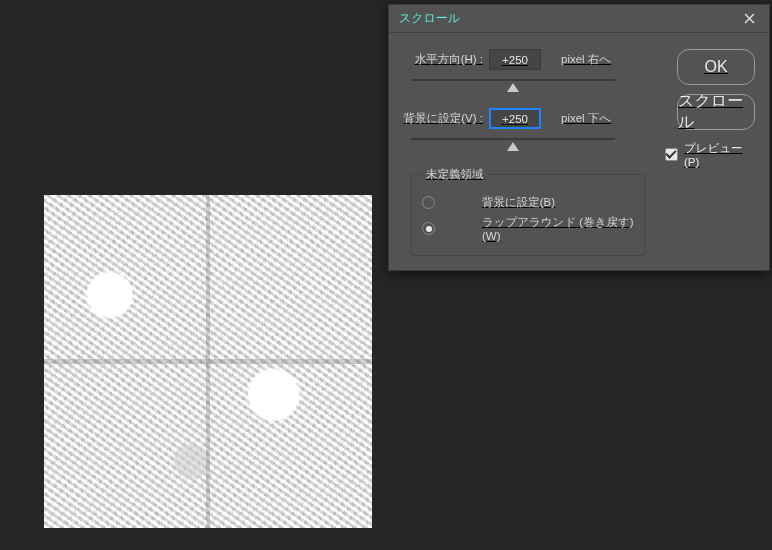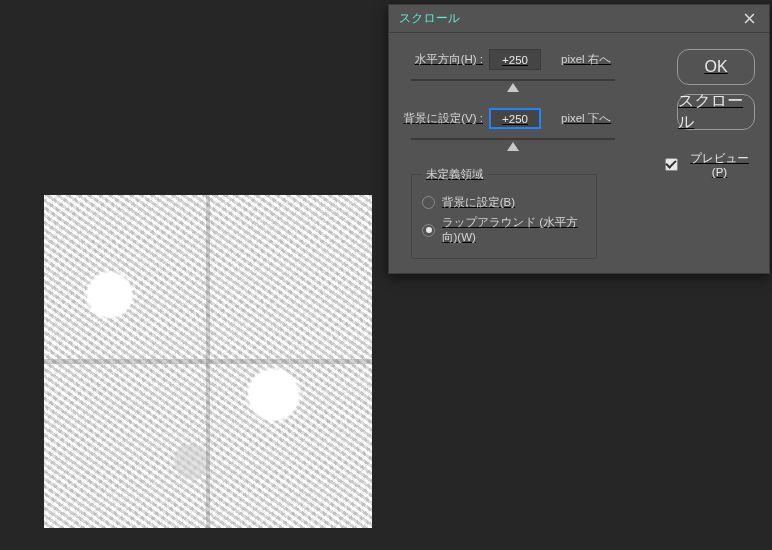--- a/index.html
+++ b/index.html
@@ -46,37 +46,37 @@
 .unit { margin-left: 20px; color: #d6d6d6; }
 .slider-wrap { position: relative; width: 204px; height: 22px; margin-left: 8px; margin-bottom: 10px; }
 .slider-track { position:absolute; top:3px; left:0; right:0; height:2px; background:#3a3a3a; }
 .slider-thumb {
   position:absolute; top:7px; left:50%; transform:translateX(-50%);
   width:0; height:0; border-left:6px solid transparent; border-right:6px solid transparent;
   border-bottom:9px solid #c8c8c8;
 }
 fieldset.undefined-area {
   border:1px solid #454545; border-radius:2px; margin:4px 0 6px 8px; padding:8px 10px 8px 10px;
-  width: 186px;
+  width: 234px;
 }
 fieldset.undefined-area legend { color:#d6d6d6; font-size:11.5px; padding:0 4px; }
-.radio-row { display:flex; align-items:center; margin:5px 0; cursor:pointer; }
+.radio-row { display:flex; align-items:center; margin:5px 0; cursor:pointer;gap:40px; }
 .radio {
   width:13px; height:13px; border-radius:50%; border:1px solid #8b8b8b; background:#535353;
   margin-right:7px; position:relative; flex-shrink:0;
 }
 .radio.checked::after { content:""; position:absolute; left:2.5px; top:2.5px; width:6px; height:6px; border-radius:50%; background:#e8e8e8; }
 .radio-label { color:#d6d6d6; font-size:11.5px; }
 .btns { width:90px; display:flex; flex-direction:column; align-items:flex-end; gap:9px; }
 .btn {
   width:78px; height:36px; border:1.5px solid #9a9a9a; border-radius:12px;
   background:transparent; color:#e8e8e8; font-size:16px; display:flex; align-items:center; justify-content:center;
   cursor:pointer;
 }
-.chk-row { display:flex; align-items:center; margin-top:12px; cursor:pointer;text-align:center; }
+.chk-row { display:flex; align-items:center; margin-top:2px; cursor:pointer; }
 .chk {
   width:13px; height:13px; border:1px solid #8b8b8b; background:#e8e8e8; border-radius:2px;
   margin-right:6px; position:relative; flex-shrink:0;
 }
 .chk.checked::after {
   content:""; position:absolute; left:2px; top:-1px; width:4px; height:8px;
   border-right:2px solid #333; border-bottom:2px solid #333; transform:rotate(45deg);
 }
 </style>
 </head>
@@ -114,21 +114,21 @@
         <div class="slider-thumb"></div>
       </div>
       <fieldset class="undefined-area">
         <legend>未定義領域</legend>
         <div class="radio-row">
           <span class="radio"></span>
           <span class="radio-label">背景に設定(B)</span>
         </div>
         <div class="radio-row">
           <span class="radio checked"></span>
-          <span class="radio-label">ラップアラウンド (水平方向)(W)</span>
+          <span class="radio-label">ラップアラウンド (巻き戻す)(W)</span>
         </div>
       </fieldset>
     </div>
     <div class="btns">
       <div class="btn">OK</div>
       <div class="btn">スクロール</div>
       <div class="chk-row">
         <span class="chk checked"></span>
         <span style="color:#e8e8e8;font-size:11.5px;">プレビュー(P)</span>
       </div>

